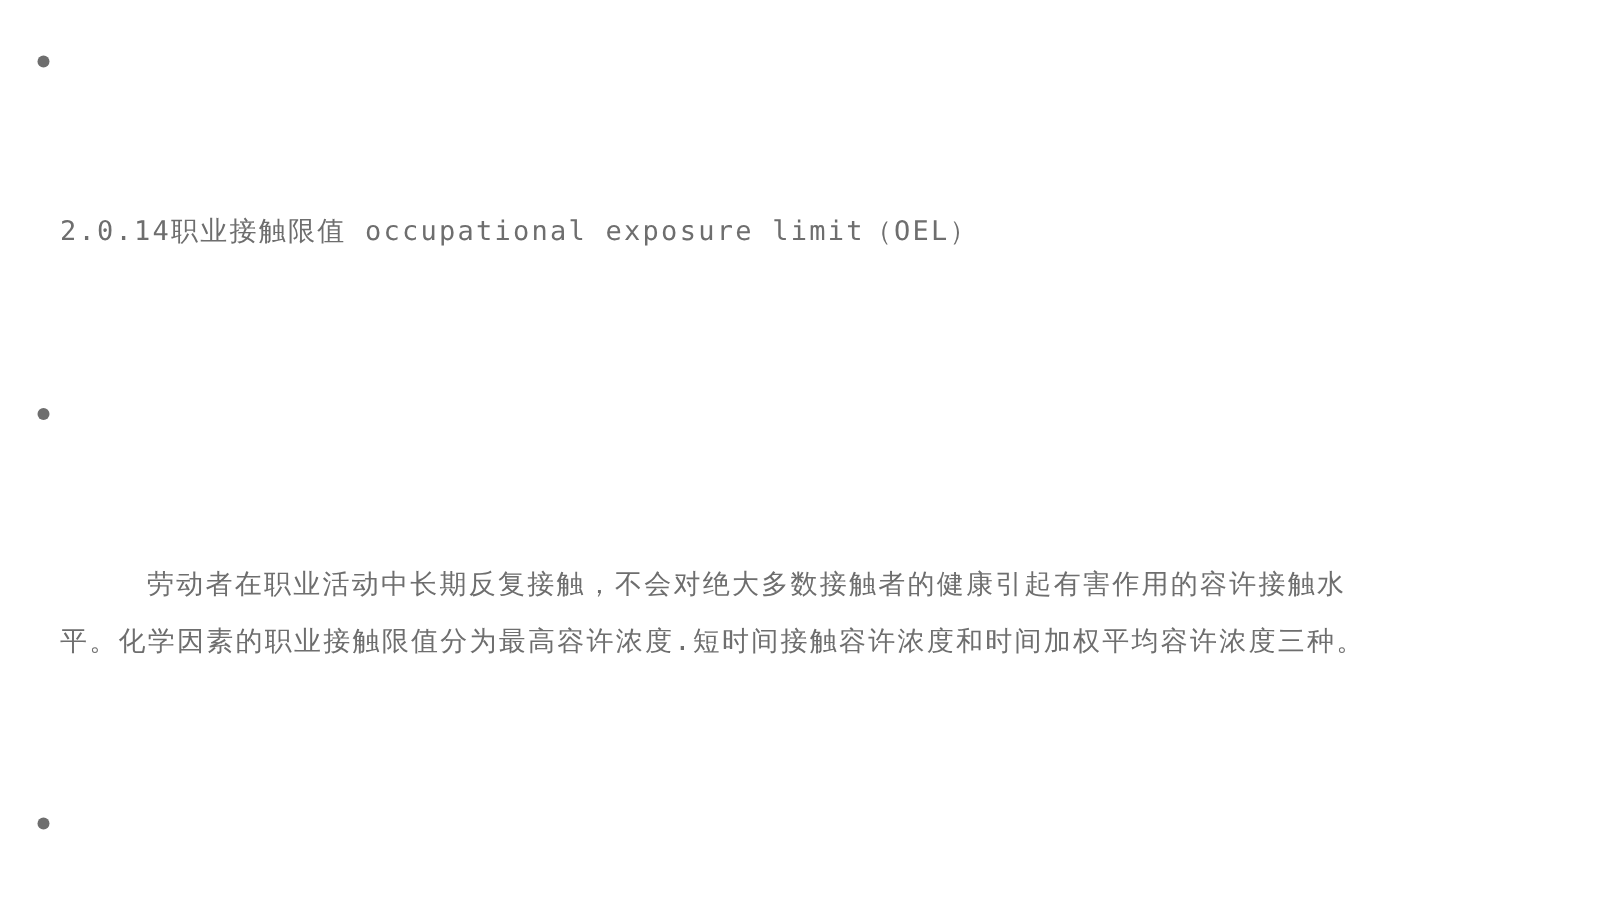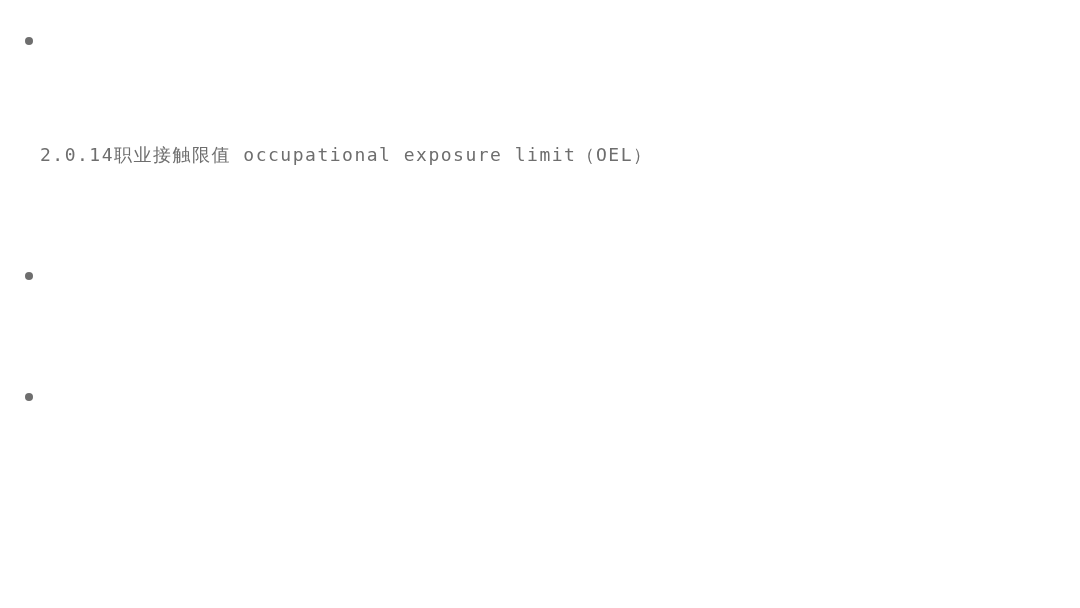--- a/index.html
+++ b/index.html
@@ -48,20 +48,22 @@
 
 <div class="page" style="color: rgb(110, 110, 110);">
 
   <div class="item">
     <span class="bullet" style="background: rgb(110, 110, 110);"></span>
     <div class="text">2.0.14职业接触限值 occupational exposure limit（OEL）</div>
   </div>
 
   <div class="item indent">
     <span class="bullet" style="background: rgb(110, 110, 110);"></span>
+    <div class="text">劳动者在职业活动中长期反复接触，不会对绝大多数接触者的健康引起有害作用的容许接触水
+平。化学因素的职业接触限值分为最高容许浓度.短时间接触容许浓度和时间加权平均容许浓度三种。</div>
   </div>
 
   <div class="item">
     <span class="bullet" style="background: rgb(110, 110, 110);"></span>
     
   </div>
 
 </div>
 
 </body></html>

